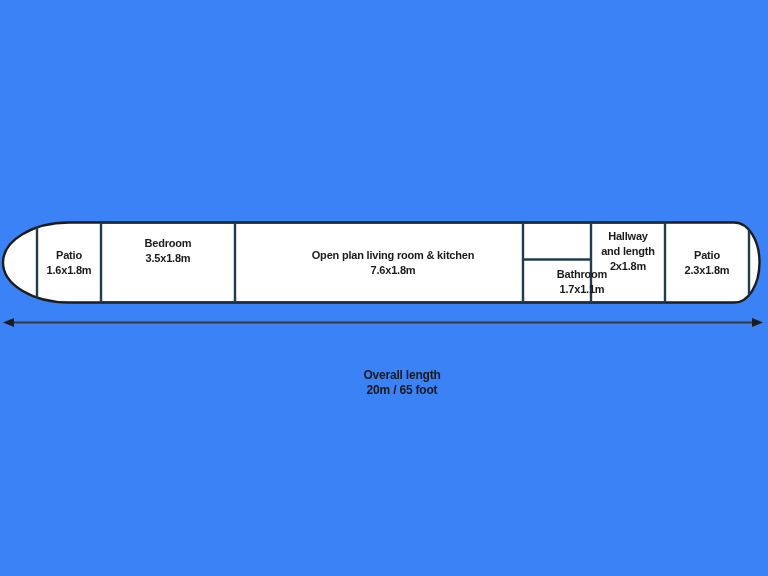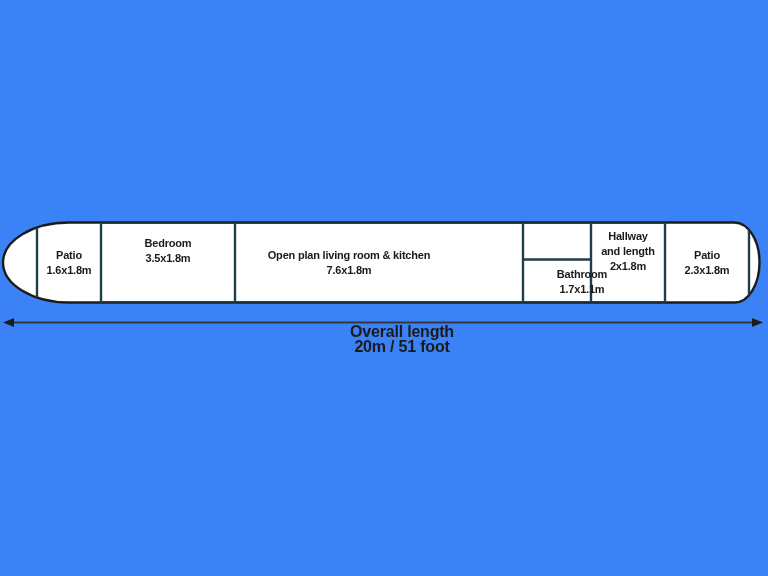--- a/index.html
+++ b/index.html
@@ -22,25 +22,26 @@
     line-height:15px;
     letter-spacing:-0.2px;
     white-space:nowrap;
   }
   .dim-label{
     position:absolute;
     display:flex;flex-direction:column;
     align-items:center;
     text-align:center;
     color:#1a1a1a;
-    font-size:16px;
+    font-size:12px;
     font-weight:700;
     line-height:15px;
     letter-spacing:-0.2px;
     white-space:nowrap;
+    margin-top:44px;
   }
 </style>
 </head>
 <body>
 
 <div id="canvas">
 
   <svg id="plan-svg" width="768" height="576" viewBox="0 0 768 576">
     <defs>
       <clipPath id="hullClip">
@@ -76,21 +77,21 @@
   <div class="room-label" style="left:37px;top:222px;width:64px;height:81px;">
     <span>Patio</span>
     <span>1.6x1.8m</span>
   </div>
 
   <div class="room-label" style="left:101px;top:222px;width:134px;height:58px;">
     <span>Bedroom</span>
     <span>3.5x1.8m</span>
   </div>
 
-  <div class="room-label" style="left:235px;top:222px;width:228px;height:81px;">
+  <div class="room-label" style="left:235px;top:222px;width:228px;height:81px;padding-left:44px;">
     <span>Open plan living room &amp; kitchen</span>
     <span>7.6x1.8m</span>
   </div>
 
   <div class="room-label" style="left:548px;top:260px;width:68px;height:43px;">
     <span>Bathroom</span>
     <span>1.7x1.1m</span>
   </div>
 
   <div class="room-label" style="left:591px;top:222px;width:74px;height:58px;">
@@ -99,16 +100,16 @@
     <span>2x1.8m</span>
   </div>
 
   <div class="room-label" style="left:665px;top:222px;width:84px;height:81px;">
     <span>Patio</span>
     <span>2.3x1.8m</span>
   </div>
 
   <div class="dim-label" style="left:252px;top:324px;width:300px;">
     <span>Overall length</span>
-    <span>20m / 51 foot</span>
+    <span>20m / 65 foot</span>
   </div>
 
 </div>
 
 </body></html>

